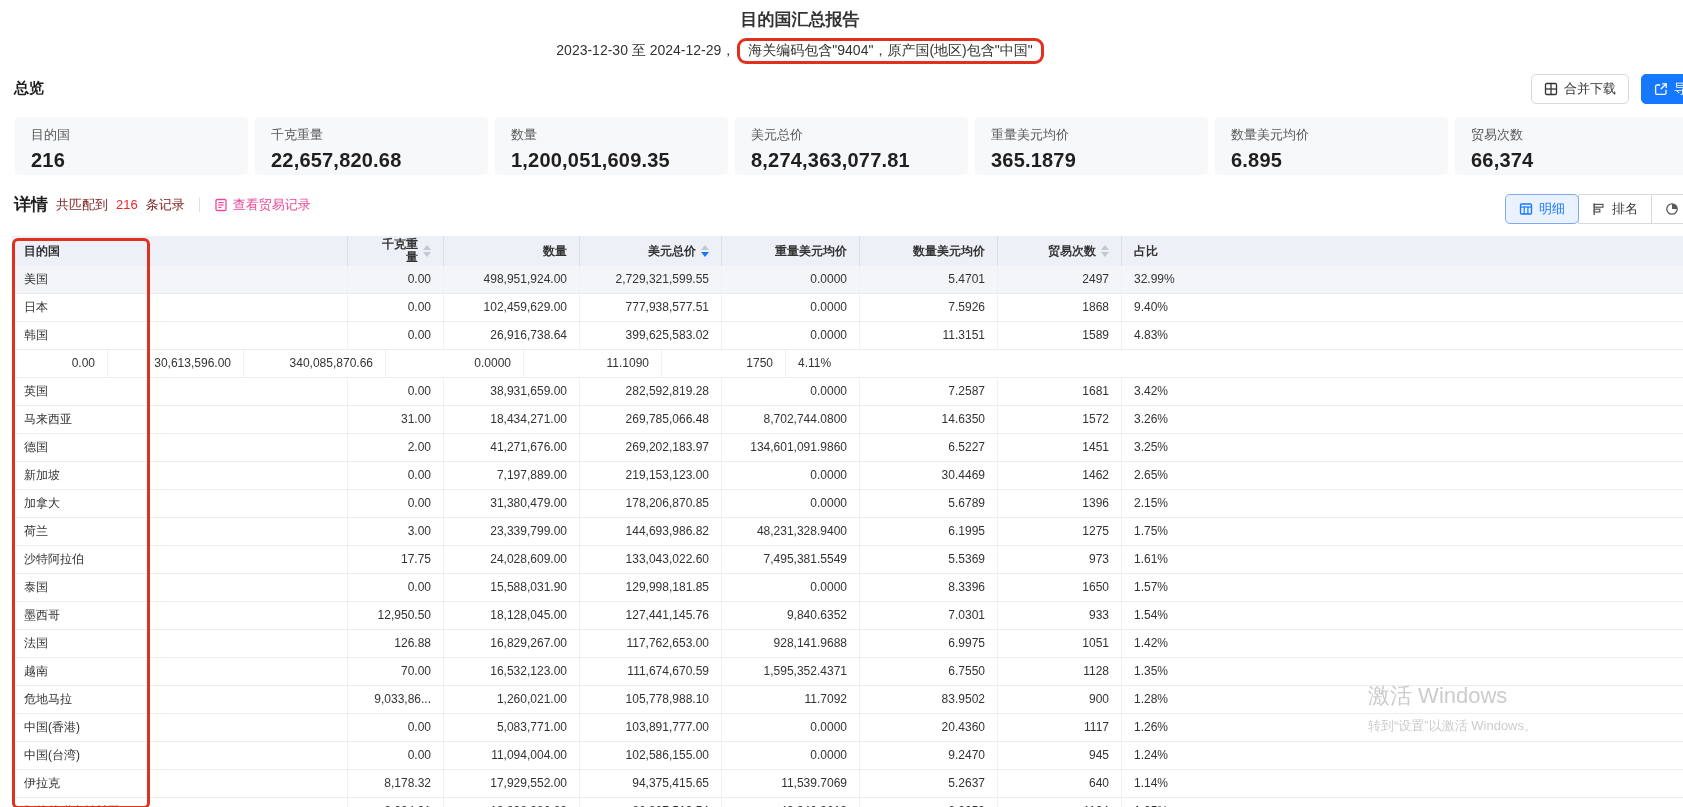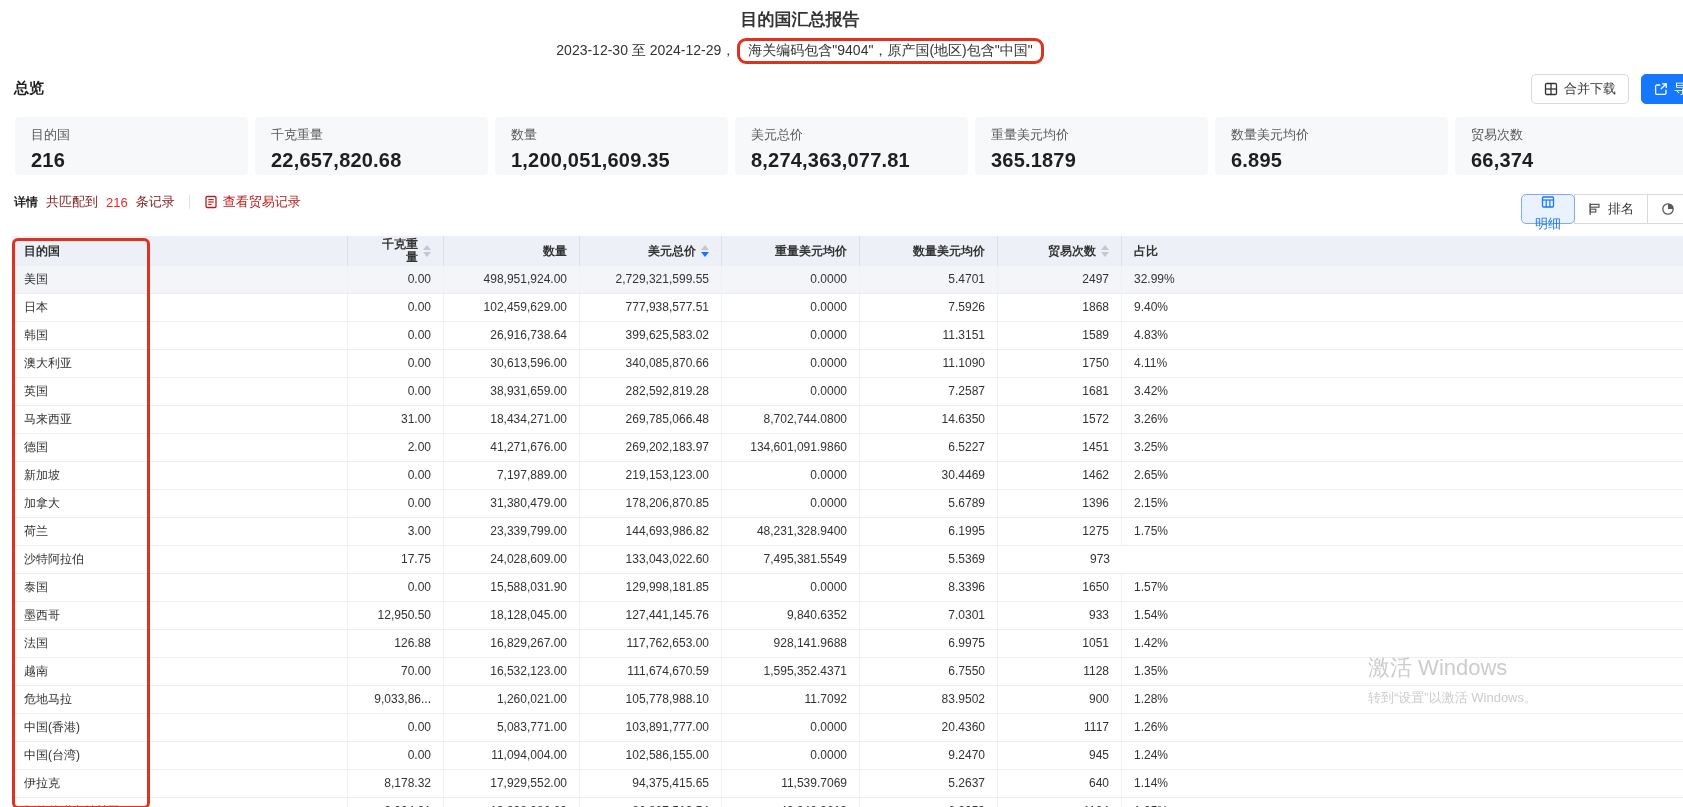--- a/index.html
+++ b/index.html
@@ -17,30 +17,30 @@
   .btn-default{background:#fff;border:1px solid #d9d9d9;color:#333;}
   .btn-primary{background:#1677ff;border:1px solid #1677ff;color:#fff;width:86px;}
   .btn svg{width:14px;height:14px;display:block;}
   
   .cards{position:absolute;left:15px;top:117px;display:flex;gap:7px;}
   .card{width:233px;height:58px;background:#f7f8fa;border-radius:4px;padding:9px 16px;box-sizing:border-box;flex:0 0 auto;}
   .card-label{font-size:13px;color:#595959;}
   .card-value{margin-top:5px;font-size:20px;font-weight:700;color:#1f1f1f;letter-spacing:.2px;}
   
   .detail-bar{position:absolute;left:14px;top:193px;display:flex;align-items:center;gap:8px;font-size:13px;}
-  .detail-heading{font-size:12px;font-weight:700;color:#1f1f1f;}
+  .detail-heading{font-size:17px;font-weight:700;color:#1f1f1f;}
   .muted{color:#7f1d1d;}
   .red-count{color:#f5222d;}
   .vsep{width:1px;height:14px;background:#e0e0e0;margin:0 6px;}
-  .link{display:flex;align-items:center;gap:5px;color:#b91c1c;cursor:pointer;text-decoration:none;}
+  .link{display:flex;align-items:center;gap:5px;color:#ec4899;cursor:pointer;text-decoration:none;}
   .link svg{width:14px;height:14px;display:block;}
   .view-modes{position:absolute;left:1505px;top:194px;display:flex;}
   .mode{display:flex;align-items:center;gap:6px;height:30px;padding:0 13px;background:#fff;border:1px solid #d9d9d9;
     font-size:13px;color:#333;cursor:pointer;margin-left:-1px;white-space:nowrap;box-sizing:border-box;}
-  .mode:first-child{border-radius:5px 0 0 5px;margin-left:16px;flex-direction:column;}
+  .mode:first-child{border-radius:5px 0 0 5px;margin-left:0;}
   .mode:last-child{border-radius:0 5px 5px 0;}
   .mode svg{width:14px;height:14px;display:block;color:#595959;}
   .mode.active{background:#eaf2ff;border:1px solid #7fa9f5;color:#1677ff;border-radius:5px;z-index:2;}
   .mode.active svg{color:#1677ff;}
   
   .table{position:absolute;left:12px;top:236px;width:1671px;font-size:12px;}
   .thead{display:flex;background:#eef0f8;height:30px;}
   .th{display:flex;align-items:center;box-sizing:border-box;padding:0 12px;border-right:1px solid #dcdfe8;
      color:#333;font-weight:600;line-height:13px;}
   .th:last-child{border-right:none;}
@@ -51,21 +51,21 @@
   .td:last-child{border-right:none;}
   .td.right{text-align:right;}
   .carets{display:inline-flex;flex-direction:column;align-items:center;margin-left:5px;cursor:pointer;}
   .c-up{width:0;height:0;border-left:4px solid transparent;border-right:4px solid transparent;border-bottom:5px solid #c3c7d1;margin-bottom:2px;}
   .c-down{width:0;height:0;border-left:4px solid transparent;border-right:4px solid transparent;border-top:5px solid #c3c7d1;}
   .c-down.on{border-top-color:#1677ff;}
   .hlabel.wrap{display:inline-block;max-width:40px;text-align:right;}
   
   .red-box-column{position:absolute;left:12px;top:238px;width:132px;height:565px;border:3px solid #e0301e;border-radius:6px;pointer-events:none;z-index:20;}
   
-  .watermark{position:absolute;left:1368px;top:653px;color:#cccccc;z-index:30;pointer-events:none;}
+  .watermark{position:absolute;left:1368px;top:681px;color:#cccccc;z-index:30;pointer-events:none;}
   .wm1{font-size:22px;}
   .wm2{font-size:13px;margin-top:6px;}
 </style>
 </head>
 <body>
 
 <div class="app">
 
   <div class="title-block">
     <div class="page-title">目的国汇总报告</div>
@@ -244,21 +244,20 @@
         <div class="td" style="width: 336px; flex: 0 0 336px;">韩国</div>
         <div class="td right" style="width: 96px; flex: 0 0 96px;">0.00</div>
         <div class="td right" style="width: 136px; flex: 0 0 136px;">26,916,738.64</div>
         <div class="td right" style="width: 142px; flex: 0 0 142px;">399,625,583.02</div>
         <div class="td right" style="width: 138px; flex: 0 0 138px;">0.0000</div>
         <div class="td right" style="width: 138px; flex: 0 0 138px;">11.3151</div>
         <div class="td right" style="width: 124px; flex: 0 0 124px;">1589</div>
         <div class="td" style="width: 561px; flex: 0 0 561px;">4.83%</div>
       </div>
       <div class="tr">
-        <div class="td" style="width: 336px; flex: 0 0 336px;">澳大利亚</div>
         <div class="td right" style="width: 96px; flex: 0 0 96px;">0.00</div>
         <div class="td right" style="width: 136px; flex: 0 0 136px;">30,613,596.00</div>
         <div class="td right" style="width: 142px; flex: 0 0 142px;">340,085,870.66</div>
         <div class="td right" style="width: 138px; flex: 0 0 138px;">0.0000</div>
         <div class="td right" style="width: 138px; flex: 0 0 138px;">11.1090</div>
         <div class="td right" style="width: 124px; flex: 0 0 124px;">1750</div>
         <div class="td" style="width: 561px; flex: 0 0 561px;">4.11%</div>
       </div>
       <div class="tr">
         <div class="td" style="width: 336px; flex: 0 0 336px;">英国</div>
@@ -321,20 +320,21 @@
         <div class="td" style="width: 561px; flex: 0 0 561px;">1.75%</div>
       </div>
       <div class="tr">
         <div class="td" style="width: 336px; flex: 0 0 336px;">沙特阿拉伯</div>
         <div class="td right" style="width: 96px; flex: 0 0 96px;">17.75</div>
         <div class="td right" style="width: 136px; flex: 0 0 136px;">24,028,609.00</div>
         <div class="td right" style="width: 142px; flex: 0 0 142px;">133,043,022.60</div>
         <div class="td right" style="width: 138px; flex: 0 0 138px;">7,495,381.5549</div>
         <div class="td right" style="width: 138px; flex: 0 0 138px;">5.5369</div>
         <div class="td right" style="width: 124px; flex: 0 0 124px;">973</div>
+        <div class="td" style="width: 561px; flex: 0 0 561px;">1.61%</div>
       </div>
       <div class="tr">
         <div class="td" style="width: 336px; flex: 0 0 336px;">泰国</div>
         <div class="td right" style="width: 96px; flex: 0 0 96px;">0.00</div>
         <div class="td right" style="width: 136px; flex: 0 0 136px;">15,588,031.90</div>
         <div class="td right" style="width: 142px; flex: 0 0 142px;">129,998,181.85</div>
         <div class="td right" style="width: 138px; flex: 0 0 138px;">0.0000</div>
         <div class="td right" style="width: 138px; flex: 0 0 138px;">8.3396</div>
         <div class="td right" style="width: 124px; flex: 0 0 124px;">1650</div>
         <div class="td" style="width: 561px; flex: 0 0 561px;">1.57%</div>

